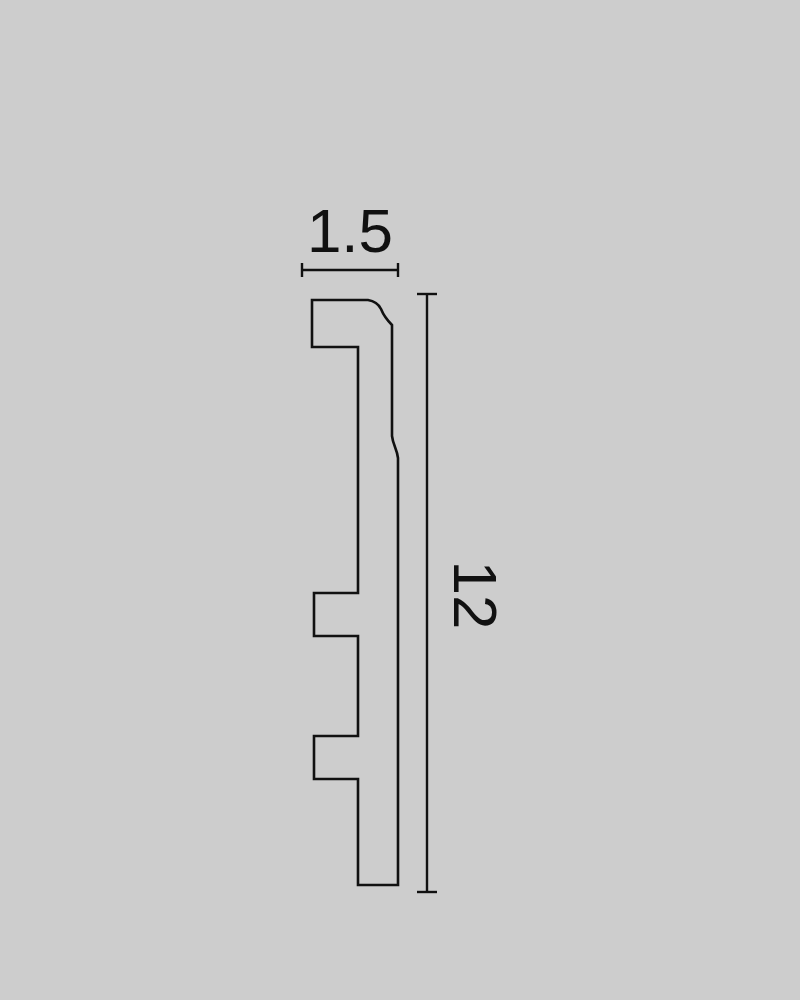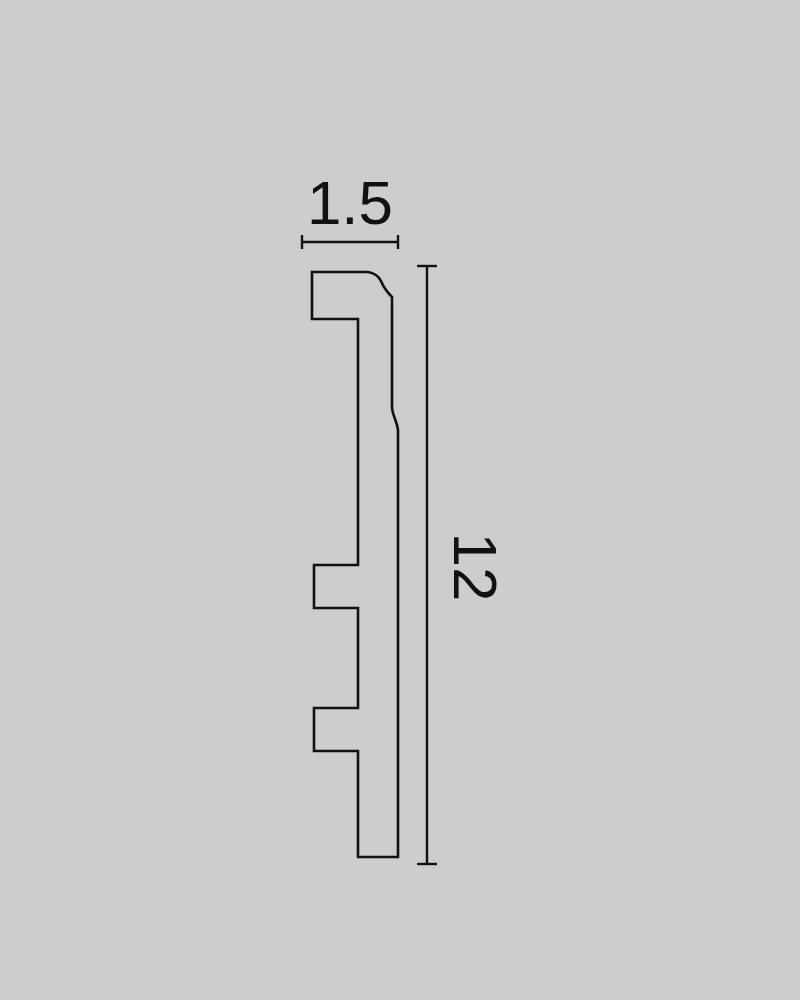--- a/index.html
+++ b/index.html
@@ -10,20 +10,21 @@
     width: 800px;
     height: 1000px;
     background: var(--bg, #cdcdcd);
     font-family: "Liberation Sans", sans-serif;
     overflow: hidden;
   }
   .stage {
     position: relative;
     width: 800px;
     height: 708px;
+    margin-top: 28px;
   }
   svg { display: block; }
   .outline {
     fill: none;
     stroke: var(--line, #111111);
     stroke-width: 2.6;
     stroke-linejoin: miter;
     stroke-linecap: butt;
   }
   .dim-line {

